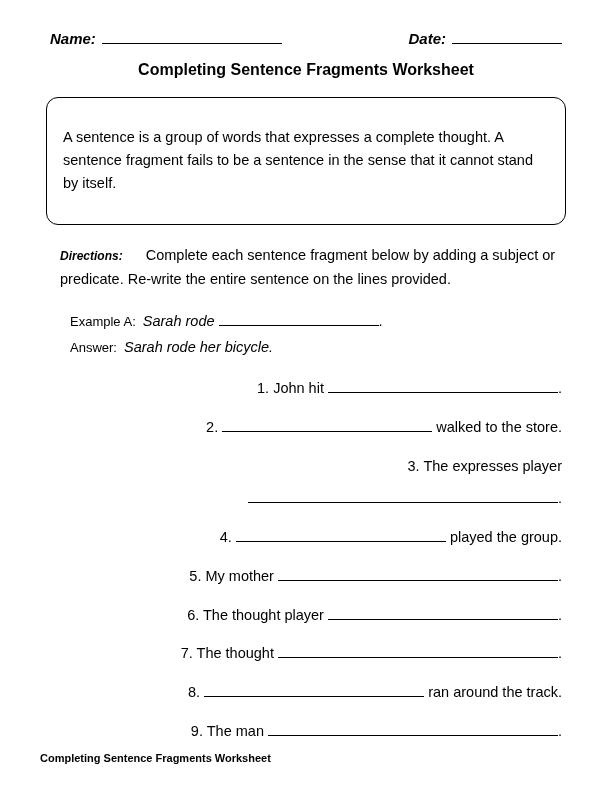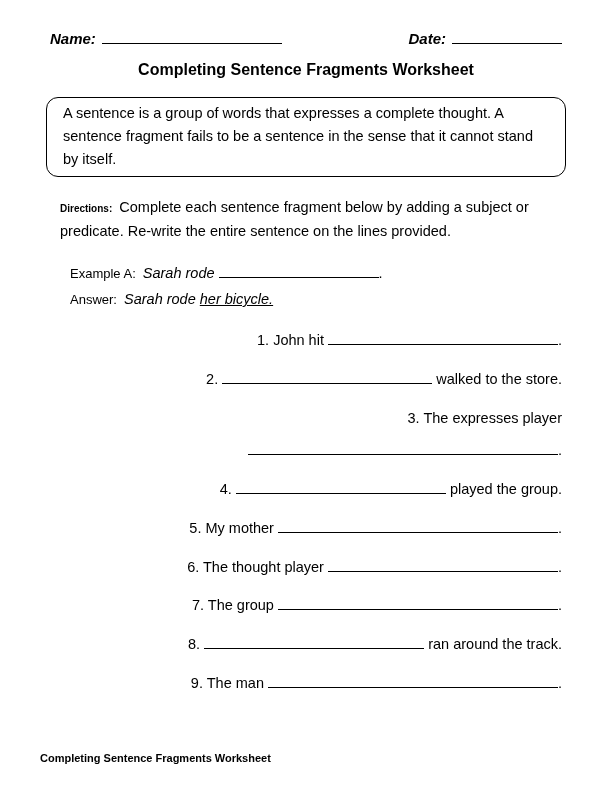--- a/index.html
+++ b/index.html
@@ -46,34 +46,35 @@
     }
     .title {
       text-align: center;
       font-weight: bold;
       font-size: 16px;
       margin-bottom: 18px;
     }
     .definition-box {
       border: 1.5px solid #000;
       border-radius: 12px;
-      padding: 4px 16px;
+      padding: 28px 16px;
       font-size: 14.5px;
       line-height: 1.6;
       margin: 0 6px 18px 6px;
     }
     .directions-block {
       font-size: 14.5px;
       line-height: 1.7;
       margin: 0 10px 16px 20px;
     }
     .directions-label {
       font-weight: bold;
-      font-size: 10px;
-      margin-right: 3px;
+      font-size: 12px;
+      font-style: italic;
+      margin-right: 19px;
     }
     .example-block {
       margin: 0 10px 18px 30px;
       font-size: 14.5px;
       line-height: 1.8;
     }
     .example-label {
       font-size: 13px;
       margin-right: 3px;
     }
@@ -84,21 +85,20 @@
       display: inline-block;
       border-bottom: 1px solid #000;
       width: 160px;
       height: 12px;
       vertical-align: baseline;
     }
     .answer-text {
       font-style: italic;
     }
     .answer-underline {
-      text-decoration: underline;
       font-style: italic;
     }
     .questions {
       margin: 0 10px 0 20px;
       font-size: 14.5px;
       text-align: right;
     }
     .question-item {
       margin-bottom: 17px;
       line-height: 1.5;
@@ -179,21 +179,21 @@
     <span>My mother </span>
     <span class="q-blank" style="width:280px"></span><span>.</span>
   </div>
   <div class="question-item">
     <span>6.</span>
     <span>The thought player </span>
     <span class="q-blank" style="width:230px"></span><span>.</span>
   </div>
   <div class="question-item">
     <span>7.</span>
-    <span>The group </span>
+    <span>The thought </span>
     <span class="q-blank" style="width:280px"></span><span>.</span>
   </div>
   <div class="question-item">
     <span>8.</span>
     <span class="q-blank" style="width:220px"></span><span> ran around the track.</span>
   </div>
   <div class="question-item">
     <span>9.</span>
     <span>The man </span>
     <span class="q-blank" style="width:290px"></span><span>.</span>

